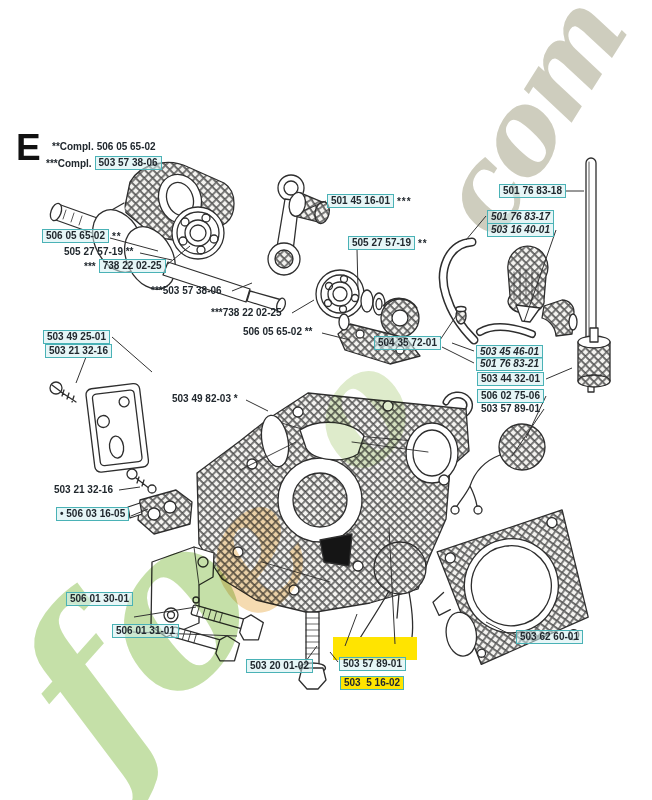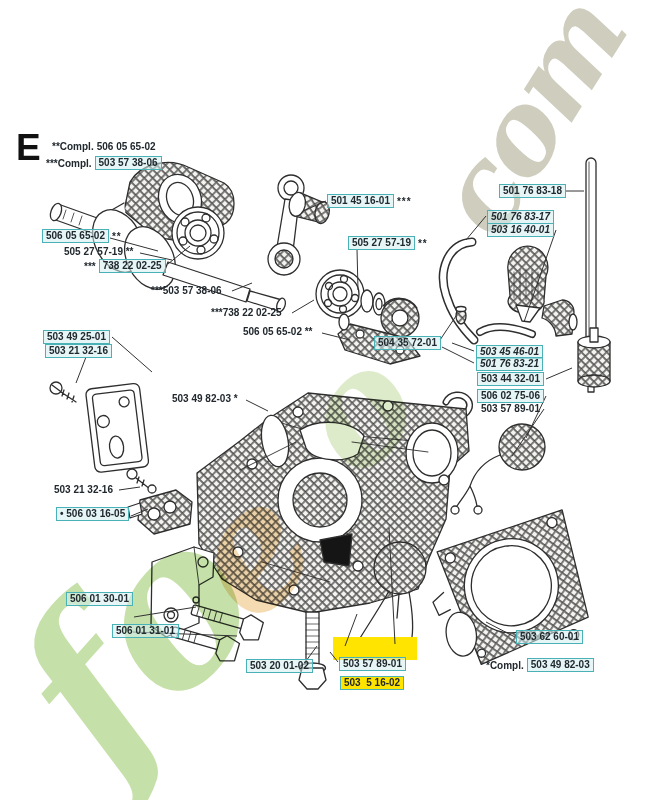--- a/index.html
+++ b/index.html
@@ -316,15 +316,14 @@
       <div class="lbl" style="left: 45px; top: 344px;"><span class="num box">503 21 32-16</span></div>
       <div class="lbl" style="left: 172px; top: 393px;"><span class="num">503 49 82-03 *</span></div>
       <div class="lbl" style="left: 54px; top: 484px;"><span class="num">503 21 32-16</span></div>
       <div class="lbl" style="left: 56px; top: 507px;"><span class="num box">• 506 03 16-05</span></div>
       <div class="lbl" style="left: 66px; top: 592px;"><span class="num box">506 01 30-01</span></div>
       <div class="lbl" style="left: 64px; top: 624px; padding-left: 48px;"><span class="num box">506 01 31-01</span></div>
       <div class="lbl" style="left: 246px; top: 659px; justify-content: center;"><span class="num box">503 20 01-02</span></div>
       <div class="lbl" style="left: 340px; top: 676px;"><span class="num box hl">503  5 16-02</span></div>
       <div class="lbl" style="left: 339px; top: 657px;"><span class="num box">503 57 89-01</span></div>
       <div class="lbl" style="left: 516px; top: 630px; border-radius: 8px;"><span class="num box">503 62 60-01</span></div>
-      <div class="lbl" style="left: 486px; top: 658px;"><span class="pfx">*Compl.</span><span class="num box">503 49 82-03</span></div>
     </div>
 </div>
 
 </body></html>

